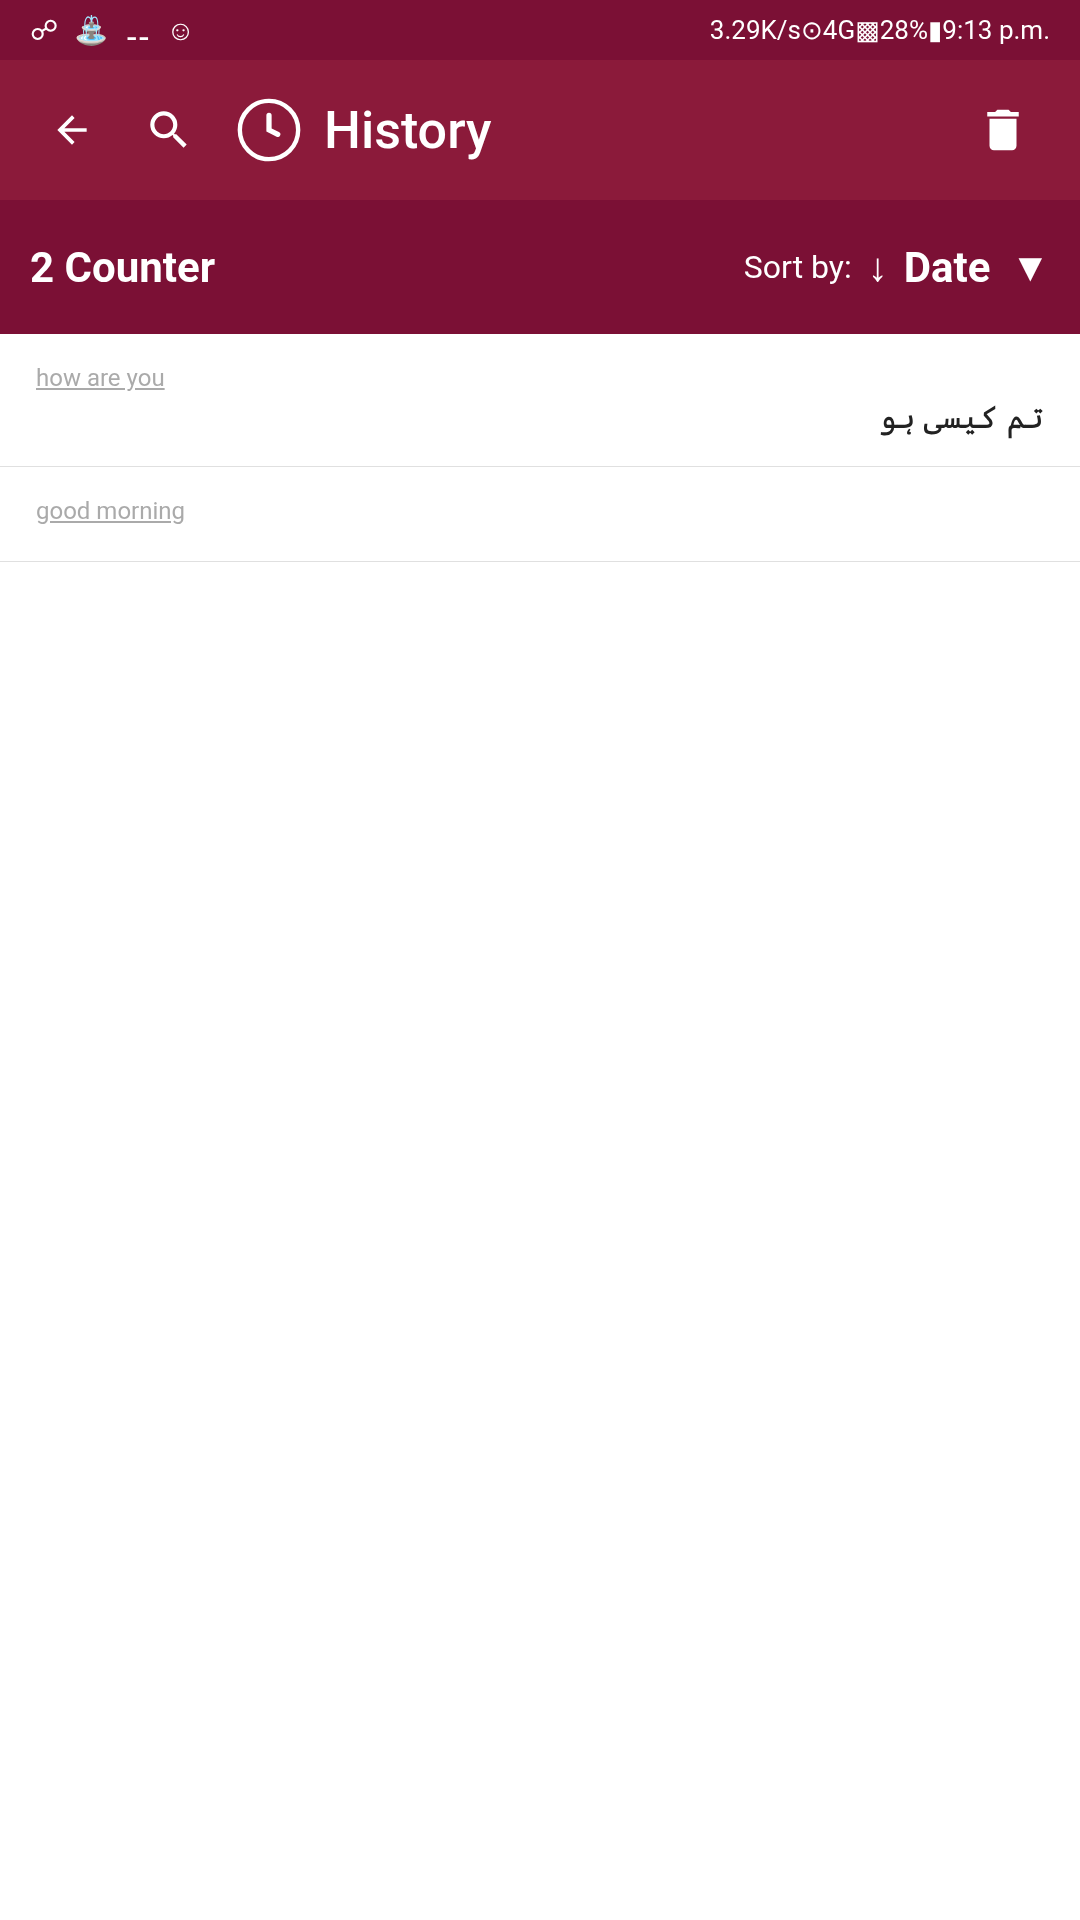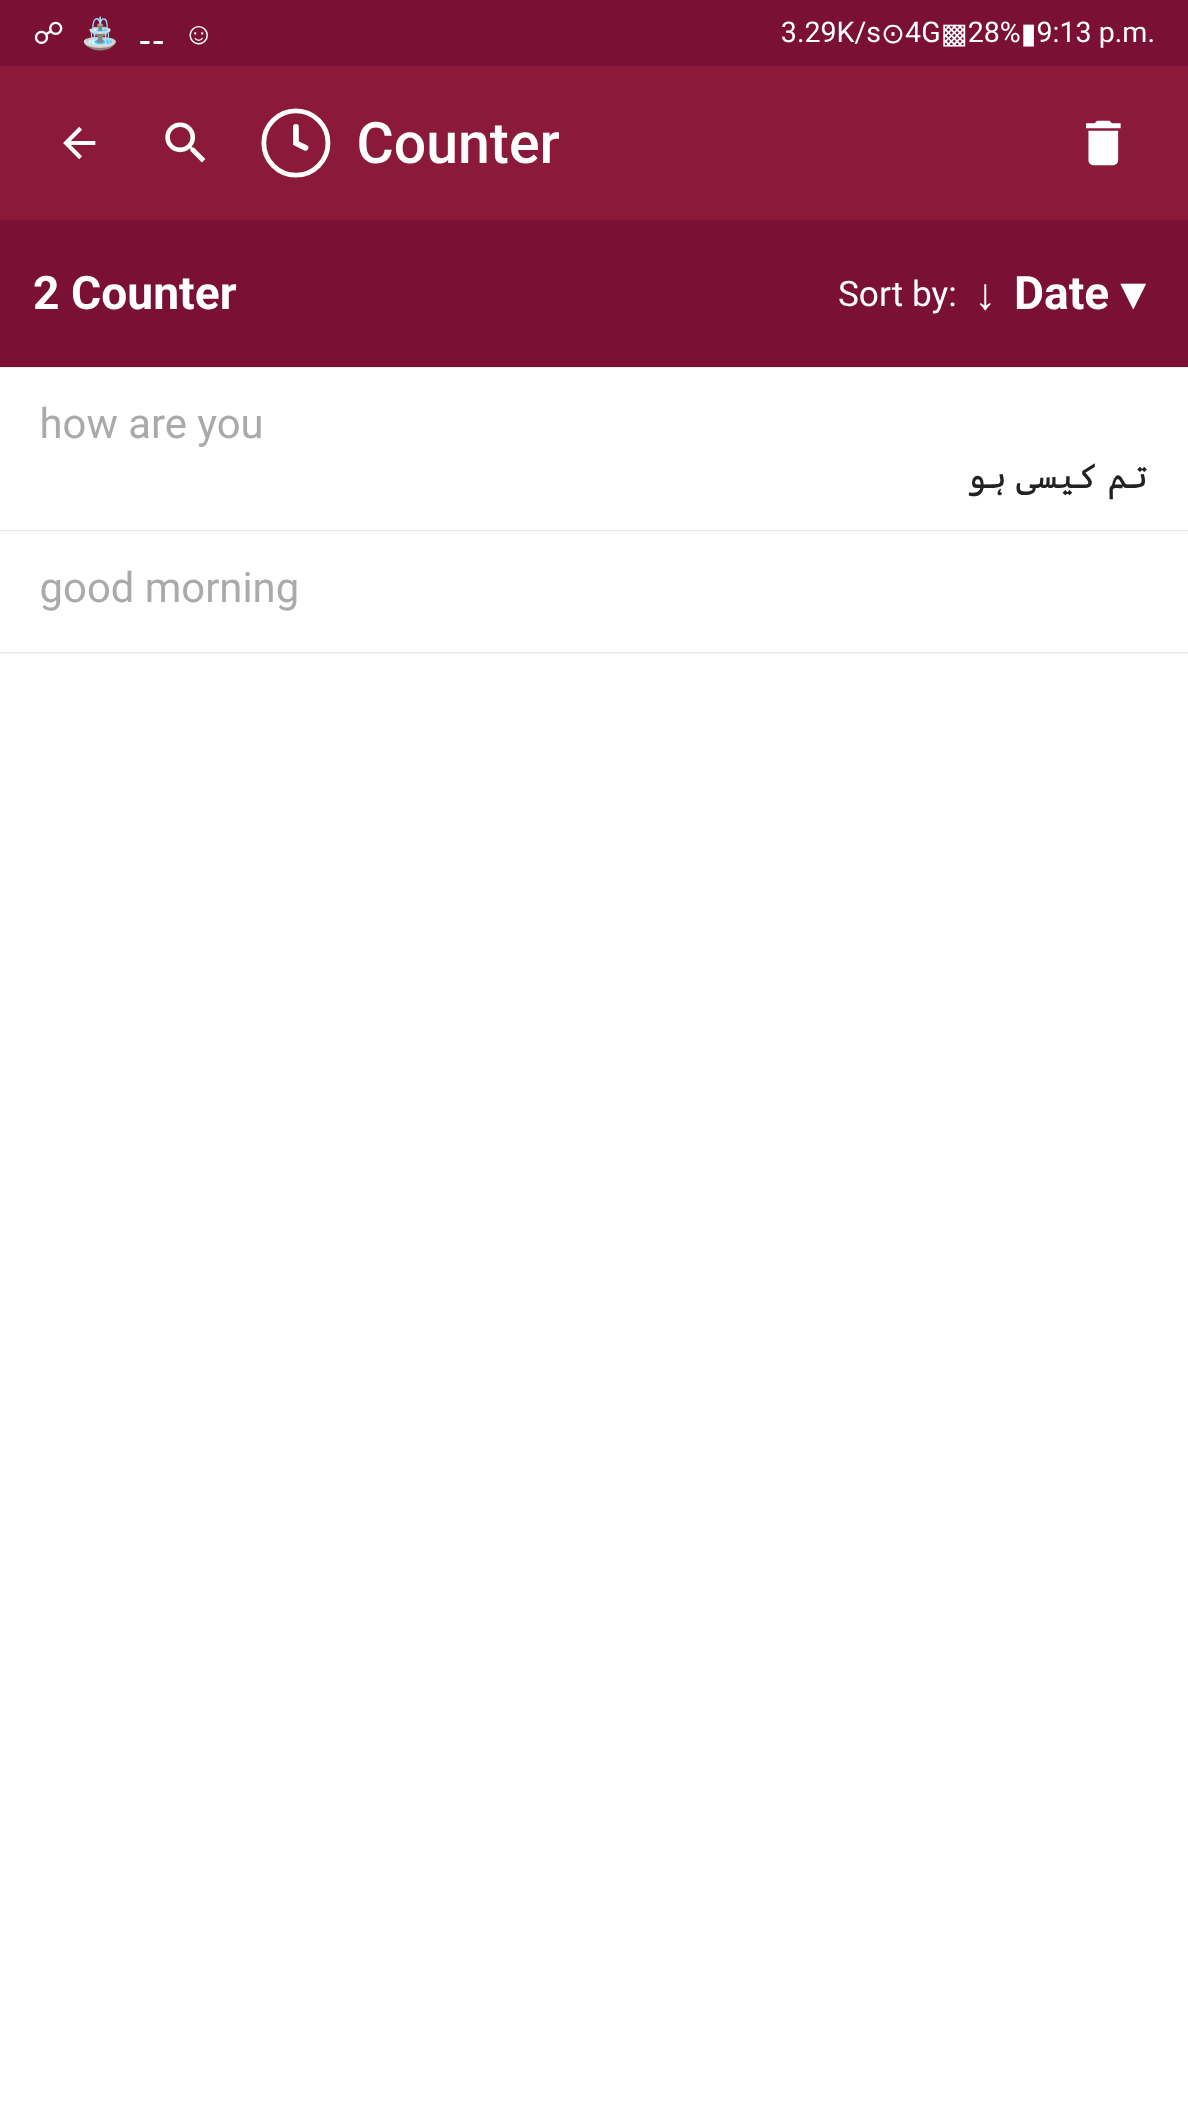--- a/index.html
+++ b/index.html
@@ -111,21 +111,21 @@
     }
 
     .sort-arrow {
       font-size: 40px;
       color: white;
     }
 
     .sort-dropdown {
       display: flex;
       align-items: center;
-      gap: 2px;
+      gap: 20px;
       cursor: pointer;
     }
 
     .sort-date-text {
       font-size: 42px;
       font-weight: bold;
       color: white;
     }
 
     .dropdown-arrow {
@@ -140,23 +140,24 @@
     }
 
     
     .history-item {
       padding: 30px 36px;
       border-bottom: 1px solid #e0e0e0;
       background: white;
     }
 
     .history-item-source {
-      font-size: 38px;
+      font-size: 24px;
       color: #aaaaaa;
       margin-bottom: 6px;
+      text-decoration: underline;
     }
 
     .history-item-translated {
       font-size: 32px;
       color: #222222;
       text-align: right;
       direction: rtl;
       margin-top: 0;
     }
 
@@ -203,21 +204,21 @@
     </svg>
   </button>
 
   <div class="app-bar-title">
 
     <svg width="70" height="70" viewBox="0 0 24 24" xmlns="http://www.w3.org/2000/svg">
       <path d="M13 3a9 9 0 1 0 9 9h-2a7 7 0 1 1-7-7V3zm-1 5v5l4 2.5-.75 1.23-4.75-2.98V8H12z" opacity="0"></path>
       <circle cx="12" cy="12" r="10" fill="none" stroke="white" stroke-width="1.5"></circle>
       <path d="M12 7v5l3 1.5" fill="none" stroke="white" stroke-width="1.8" stroke-linecap="round"></path>
     </svg>
-    <span class="app-bar-title-text">Counter</span>
+    <span class="app-bar-title-text">History</span>
   </div>
 
   <button class="icon-btn" aria-label="delete">
     <svg width="54" height="54" viewBox="0 0 24 24" xmlns="http://www.w3.org/2000/svg">
       <path d="M6 19c0 1.1.9 2 2 2h8c1.1 0 2-.9 2-2V7H6v12zM19 4h-3.5l-1-1h-5l-1 1H5v2h14V4z"></path>
     </svg>
   </button>
 </div>
 
 <div class="filter-bar">

